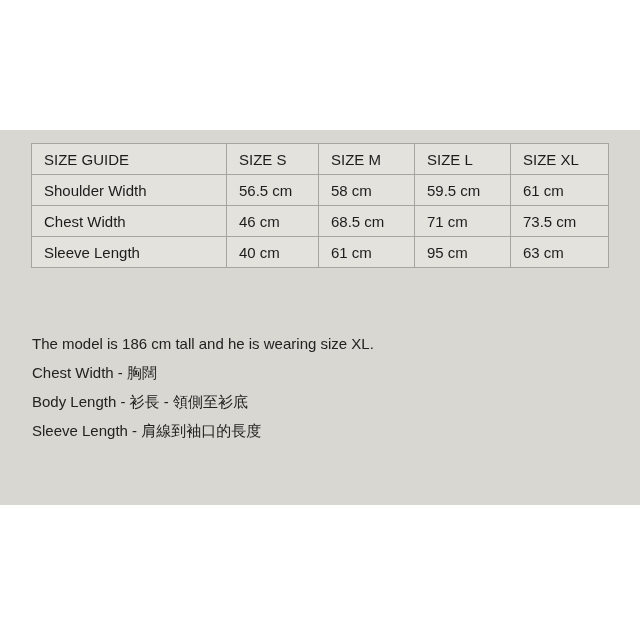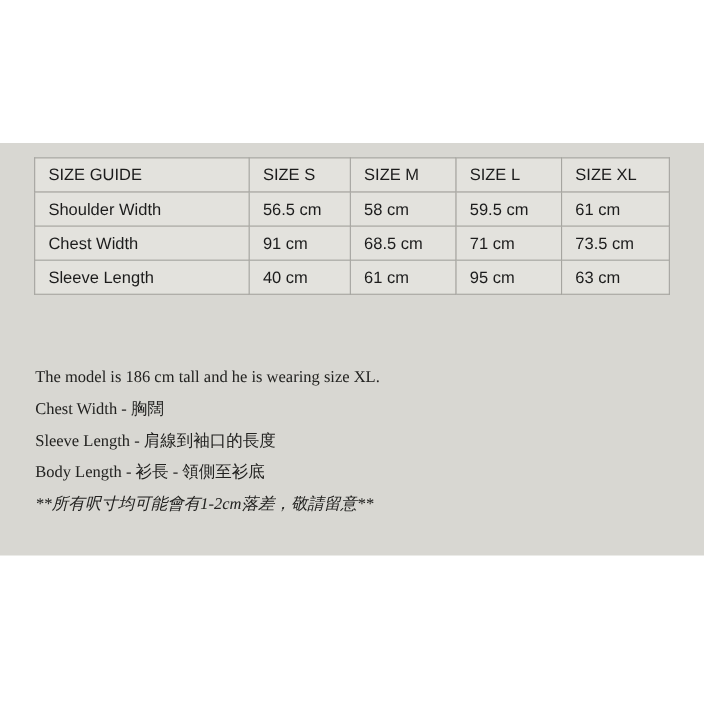--- a/index.html
+++ b/index.html
@@ -45,21 +45,20 @@
   .col-size-s  { width: 92px; }
   .col-size-m  { width: 96px; }
   .col-size-l  { width: 96px; }
   .col-size-xl { width: 98px; }
   .notes {
     position: absolute;
     left: 32px; top: 199px;
     width: 580px;
     color: #222220;
     font-size: 15px;
-    font-family: Liberation Serif, serif;
   }
   .notes p {
     margin: 0;
     line-height: 29px;
     white-space: nowrap;
   }
   .notes p.disclaimer {
     font-style: italic;
   }
 </style>
@@ -89,37 +88,36 @@
       <tbody>
         <tr>
           <td>Shoulder Width</td>
           <td>56.5 cm</td>
           <td>58 cm</td>
           <td>59.5 cm</td>
           <td>61 cm</td>
         </tr>
         <tr>
           <td>Chest Width</td>
-          <td>91 cm</td>
+          <td>46 cm</td>
           <td>68.5 cm</td>
           <td>71 cm</td>
           <td>73.5 cm</td>
         </tr>
         <tr>
           <td>Sleeve Length</td>
           <td>40 cm</td>
           <td>61 cm</td>
           <td>95 cm</td>
           <td>63 cm</td>
         </tr>
       </tbody>
     </table>
 
     <div class="notes">
       <p>The model is 186 cm tall and he is wearing size XL.</p>
       <p>Chest Width - 胸闊</p>
+      <p>Body Length - 衫長 - 領側至衫底</p>
       <p>Sleeve Length - 肩線到袖口的長度</p>
-      <p>Body Length - 衫長 - 領側至衫底</p>
-      <p class="disclaimer">**所有呎寸均可能會有1-2cm落差，敬請留意**</p>
     </div>
 
   </div>
 </div>
 
 </body></html>

